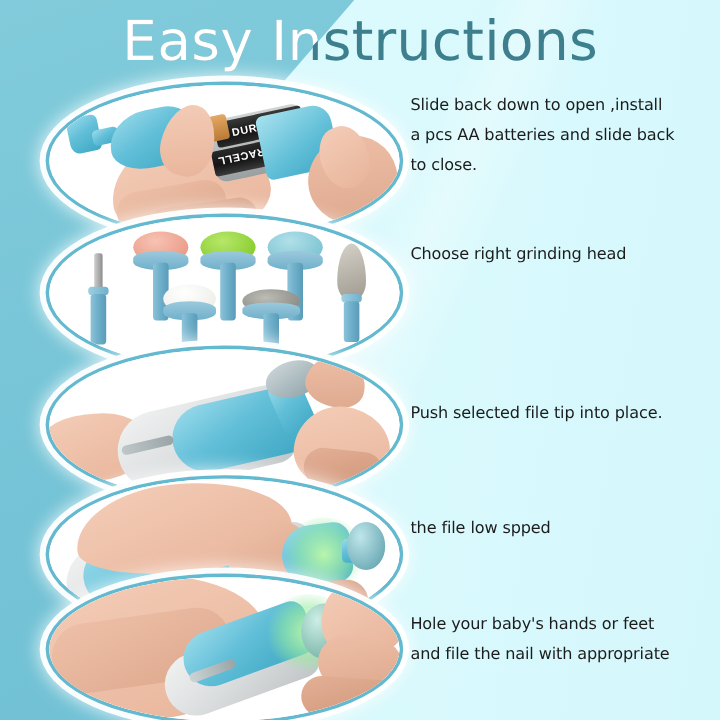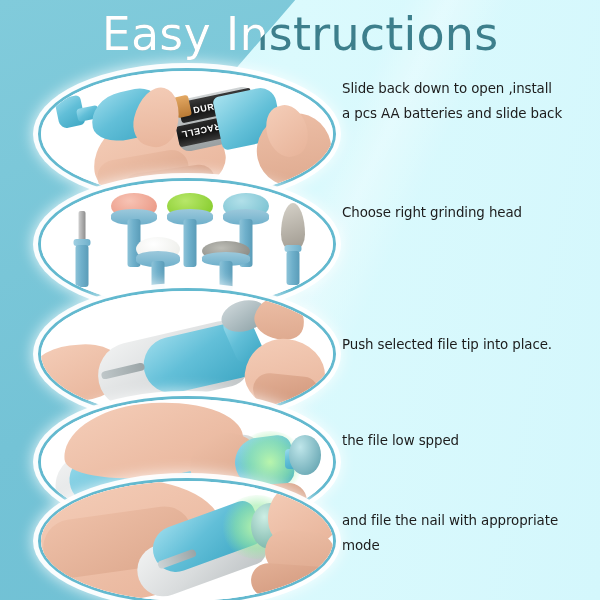--- a/index.html
+++ b/index.html
@@ -193,20 +193,21 @@
         <div class="pc p1-brand2">DURACELL</div>
         <div class="pc p1-tube"></div>
         <div class="pc p1-thumb sk1"></div>
         <div class="pc p1-rhand sk2"></div>
         <div class="pc p1-rthumb sk1"></div>
       </div>
     </div>
     <div class="caption" style="top:76px">
       <span class="ln">Slide back down to open ,install</span>
       <span class="ln">a pcs AA batteries and slide back</span>
+      <span class="ln">to close.</span>
     </div>
   </div>
 
   <div class="step" style="top:0">
     <div class="oval" style="top:178px">
       <div class="photo">
 
         <div class="gh" style="left:28px; top:32px; width:30px; height:78px;">
           <div style="position:absolute;left:50%;transform:translateX(-50%);top:0;width:7px;height:30px;background:linear-gradient(90deg,#cfcfcf,#8d8d8d);border-radius:2px;"></div>
           <div class="collar" style="top:28px;"></div>
@@ -303,18 +304,18 @@
         <div class="pc teal-body" style="left:112px; top:36px; width:110px; height:46px; border-radius:26px 14px 14px 26px; transform:rotate(-20deg);"></div>
         <div class="pc" style="left:118px; top:76px; width:40px; height:8px; border-radius:4px; background:linear-gradient(90deg,#cdd4d6,#9aa4a6); transform:rotate(-20deg);"></div>
         <div class="pc glow" style="left:182px; top:16px; width:72px; height:64px;"></div>
         <div class="pc" style="left:212px; top:24px; width:38px; height:46px; border-radius:50%; background:radial-gradient(ellipse at 35% 30%,#cdeee4,#5fa397);"></div>
         <div class="pc sk1" style="left:228px; top:2px; width:72px; height:66px; border-radius:50% 50% 46% 46%/58% 58% 42% 42%; transform:rotate(-12deg);"></div>
         <div class="pc sk2" style="left:226px; top:52px; width:70px; height:44px; border-radius:24px; transform:rotate(6deg);"></div>
         <div class="pc sk3" style="left:212px; top:86px; width:84px; height:34px; border-radius:20px; transform:rotate(4deg);"></div>
       </div>
     </div>
     <div class="caption" style="top:508px">
+      <span class="ln">Hole your baby's hands or feet</span>
       <span class="ln">and file the nail with appropriate</span>
-      <span class="ln">mode</span>
     </div>
   </div>
 
 </div>
 
 </body></html>

